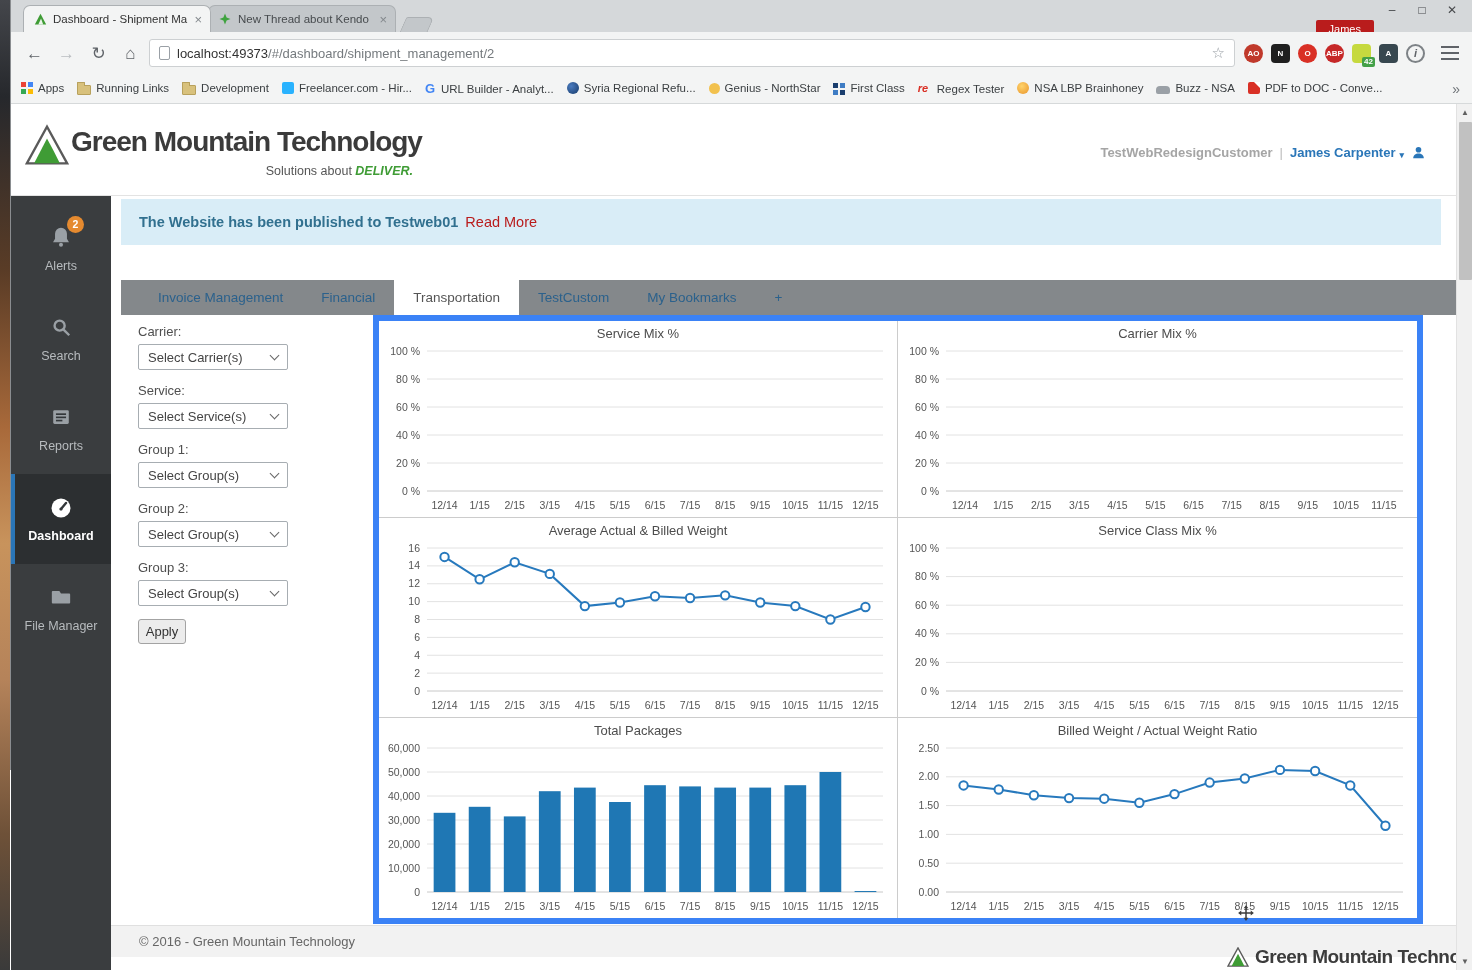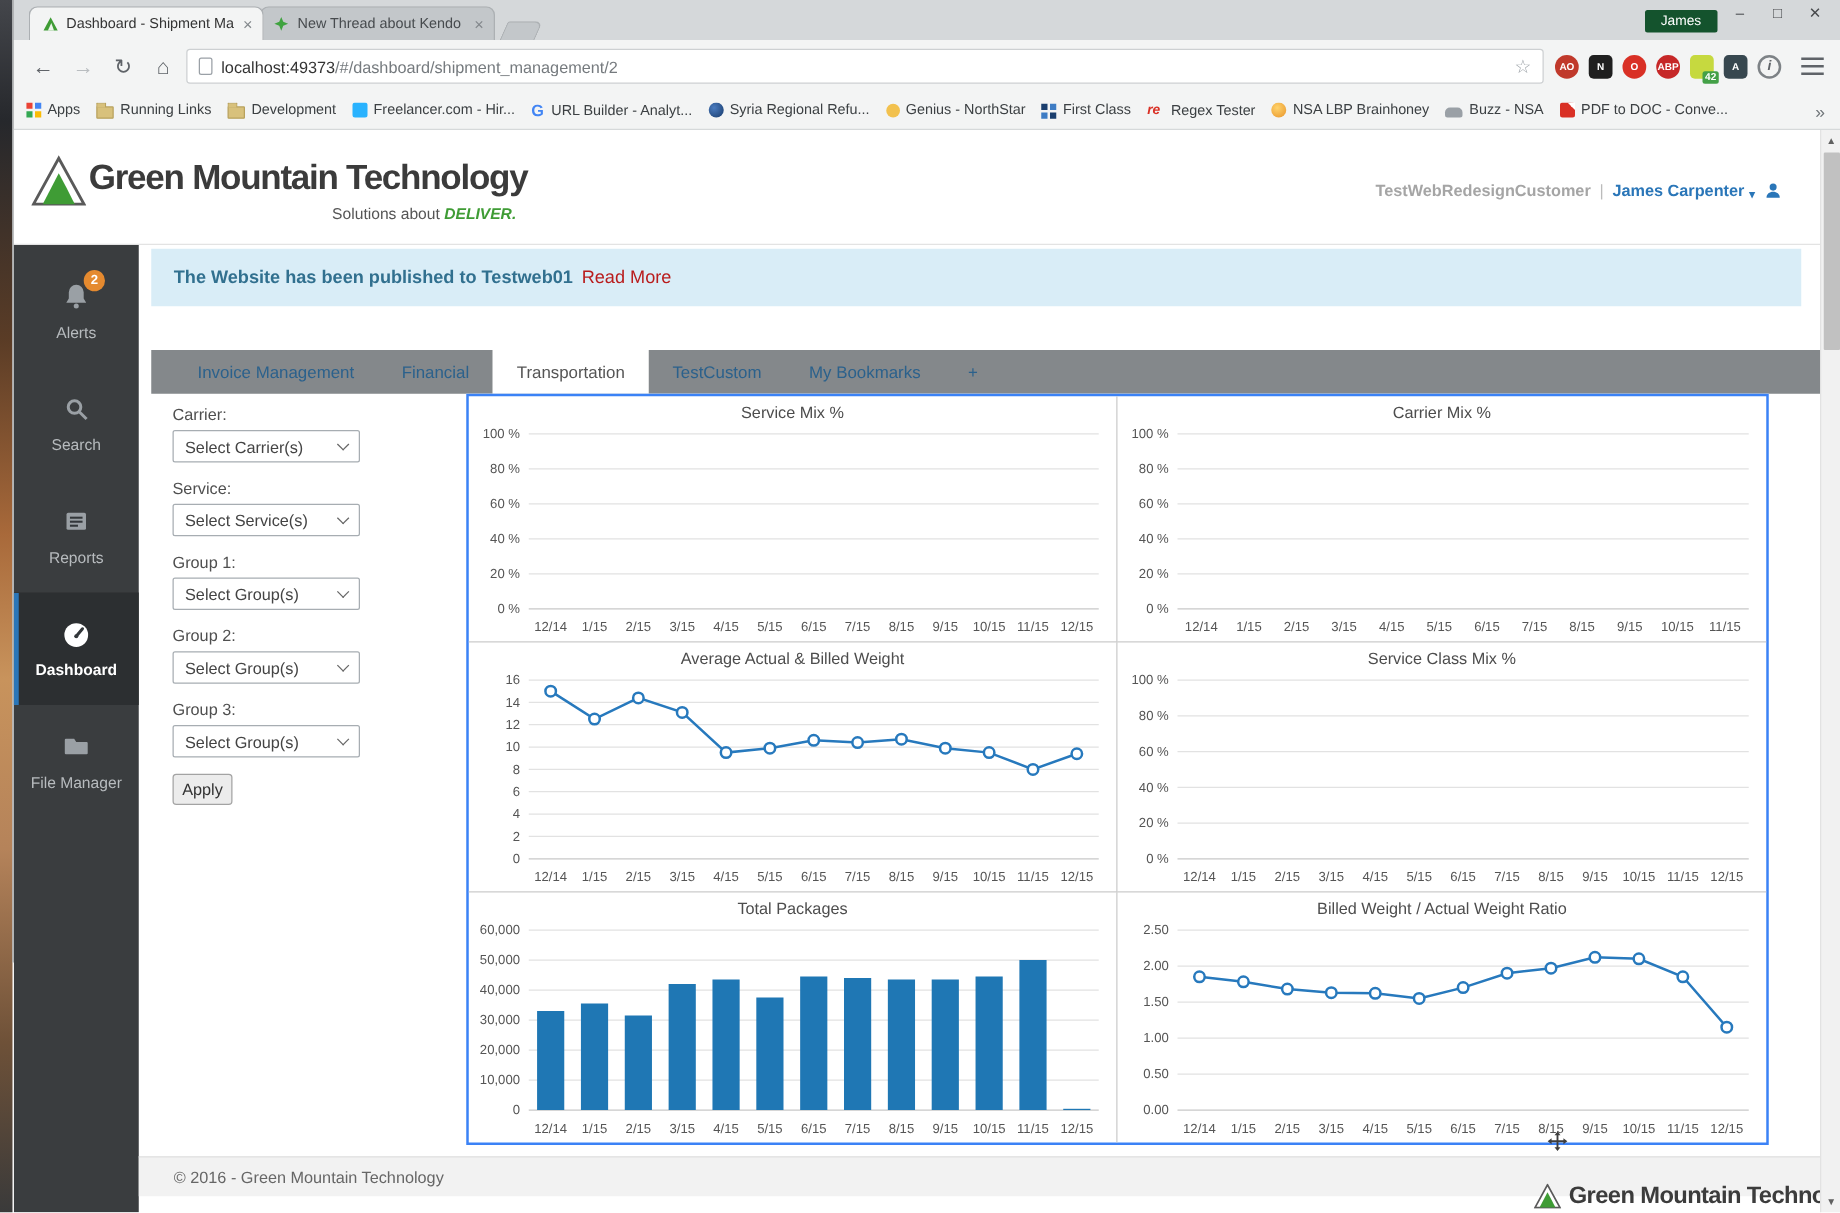--- a/index.html
+++ b/index.html
@@ -17,21 +17,21 @@
   
   .titlebar{position:absolute;left:0;top:0;width:100%;height:32px;background:#d5d8da}
   .tabstrip{position:absolute;left:12px;bottom:0;height:27px;display:flex;align-items:flex-end}
   .btab{position:relative;height:27px;width:188px;display:flex;align-items:center;gap:6px;padding:0 8px 0 10px;
     border-radius:7px 7px 0 0;font-size:11.5px;color:#474b4e;background:#c3c7ca;border:1px solid #acb0b3;border-bottom:none;margin-right:-3px;cursor:default}
   .btab.active{background:#f3f4f4;color:#333;z-index:2}
   .btab .fav{flex:0 0 auto;width:13px;height:13px}
   .btab .ttl{flex:1;white-space:nowrap;overflow:hidden}
   .btab .closex{color:#83888c;font-size:13px;line-height:13px}
   .newtab-stub{width:28px;height:15px;background:#c3c7ca;border:1px solid #acb0b3;border-bottom:none;border-radius:2px 6px 0 0;transform:skewX(-24deg);margin:0 0 0 10px}
-  .user-badge{position:absolute;top:8px;right:98px;height:18px;line-height:18px;padding:0 13px;background:#14532d;color:#fff;font-size:11px;border-radius:2px}
+  .user-badge{position:absolute;top:20px;right:98px;height:18px;line-height:18px;padding:0 13px;background:#b91c1c;color:#fff;font-size:11px;border-radius:2px}
   .winctl{position:absolute;top:0;right:5px;display:flex}
   .winbtn{width:30px;height:22px;text-align:center;line-height:21px;color:#47494c;font-size:12px}
 
   
   .toolbar{position:absolute;left:0;top:32px;width:100%;height:42px;background:#f3f4f4;display:flex;align-items:center;padding:0 10px;gap:5px}
   .navbtn{width:27px;height:27px;text-align:center;line-height:27px;font-size:17px;color:#5f6368;border-radius:50%}
   .navbtn.disabled{color:#b9bdc0}
   .omnibox{flex:1;height:28px;background:#fff;border:1px solid #cdd0d2;border-radius:3px;display:flex;align-items:center;padding:0 9px;gap:7px;min-width:200px}
   .doc-icon{width:11px;height:14px;border:1.5px solid #9aa0a6;border-radius:2px;background:#fff;flex:0 0 auto}
   .url{font-size:13px;color:#333;white-space:nowrap;overflow:hidden;flex:1}
@@ -101,21 +101,21 @@
 
   
   .filters{position:absolute;left:127px;top:220px;width:175px}
   .f-group{margin-bottom:13px}
   .f-label{font-size:13px;color:#4f4f4f;margin-bottom:5px}
   .f-select{width:150px;height:26px;border:1px solid #a7adb2;background:#fff;border-radius:2px;display:flex;align-items:center;justify-content:space-between;padding:0 9px;font-size:13px;color:#444;cursor:pointer}
   .chevron{width:7px;height:7px;border-right:1.8px solid #666;border-bottom:1.8px solid #666;transform:rotate(45deg);margin-top:-4px}
   .apply-btn{width:48px;height:25px;background:#ececec;border:1px solid #a3a3a3;border-radius:3px;font-size:13px;color:#333;text-align:center;line-height:23px;margin-top:2px;cursor:pointer}
 
   
-  .chart-grid{position:absolute;left:362px;top:211px;display:grid;grid-template-columns:519px 519px;grid-template-rows:197px 200px 200px;border:2px solid #3b82f6;background:#fff}
+  .chart-grid{position:absolute;left:362px;top:211px;display:grid;grid-template-columns:519px 519px;grid-template-rows:197px 200px 200px;border:6px solid #3b82f6;background:#fff}
   .chart-cell{position:relative;border-right:1px solid #ccc;border-bottom:1px solid #ccc;overflow:hidden}
   .chart-cell:nth-child(2n){border-right:none}
   .chart-cell:nth-child(n+5){border-bottom:none}
 
   .move-cursor{position:absolute;left:1226px;top:800px}
 
   
   .footer{position:absolute;left:100px;top:821px;width:1345px;height:32px;background:#f2f2f2;border-top:1px solid #e0e0e0;display:flex;align-items:center;padding-left:28px;font-size:13px;color:#666}
   .footer-logo{position:absolute;left:1216px;top:842px;display:flex;align-items:center;gap:6px;font-weight:bold;font-size:19px;color:#3c3c3c;letter-spacing:-0.5px;white-space:nowrap}
 

